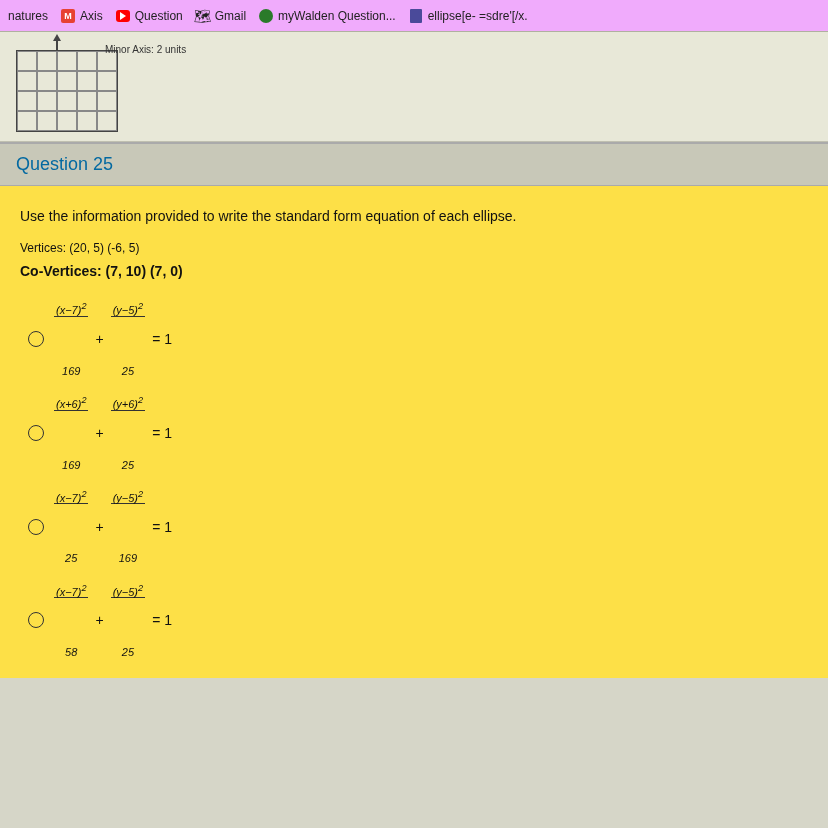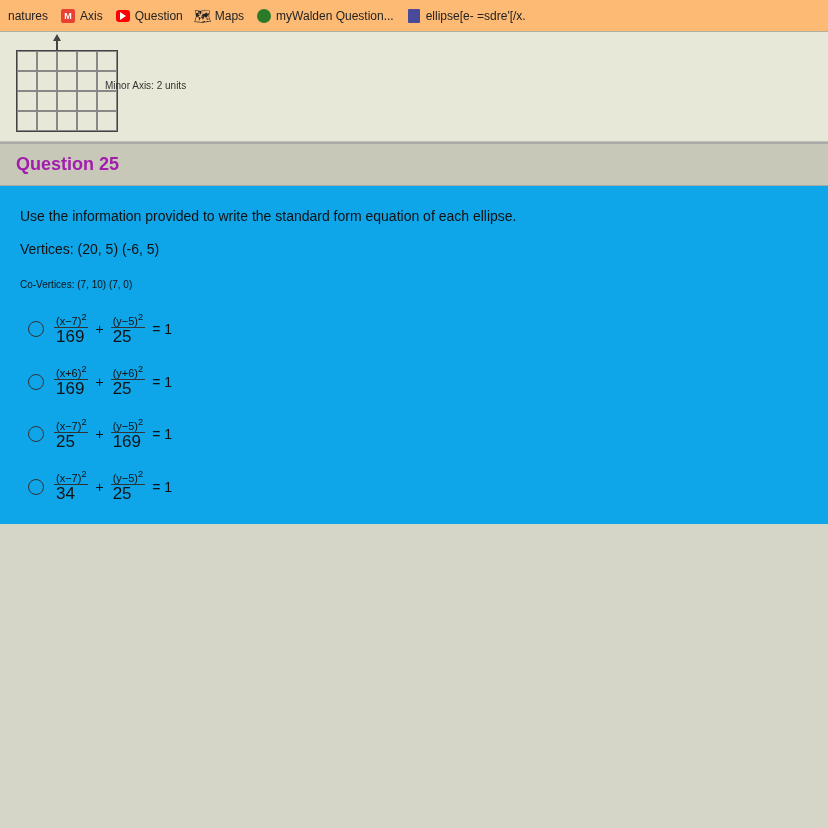--- a/index.html
+++ b/index.html
@@ -7,21 +7,21 @@
       width: 828px;
       height: 828px;
       background: #d6d6c8;
       font-family: Arial, sans-serif;
       overflow: hidden;
     }
 
     
     .tab-bar {
       display: flex;
-      background: #fdba74;
+      background: #f0abfc;
       height: 32px;
       padding: 0 8px;
       gap: 12px;
       border-bottom: 1px solid #b0b0a0;
     }
     .tab-item {
       display: flex;
       align-items: center;
       gap: 4px;
       font-size: 12px;
@@ -125,60 +125,60 @@
       border-left: 4px solid transparent;
       border-right: 4px solid transparent;
       border-bottom: 7px solid #444;
     }
     .minor-axis-label {
       position: absolute;
       left: 105px;
       top: 12px;
       font-size: 10px;
       color: #333;
-      margin-top: 36px;
     }
 
     
     .question-section {
       background: #e8e8d8;
       margin: 0;
     }
     .question-header {
       background: #c8c8b8;
       padding: 10px 16px;
       border-top: 2px solid #aaa;
       border-bottom: 1px solid #aaa;
       display: flex;
       align-items: center;
     }
     .question-title {
       font-size: 18px;
-      font-weight: bold;
-      color: #a21caf;
+      font-weight: normal;
+      color: #0369a1;
     }
     .question-body {
       padding: 20px 20px;
-      background: #0ea5e9;
+      background: #fde047;
     }
     .question-text {
       font-size: 14px;
       color: #111;
       margin-bottom: 14px;
       line-height: 1.5;
     }
     .vertices-text {
+      font-size: 12px;
+      color: #111;
+      margin-bottom: 8px;
+    }
+    .covertices-text {
       font-size: 14px;
       color: #111;
       margin-bottom: 22px;
-    }
-    .covertices-text {
-      font-size: 10px;
-      color: #111;
-      margin-bottom: 22px;
+      font-weight: bold;
     }
 
     
     .choices {
       display: flex;
       flex-direction: column;
       gap: 18px;
       padding-left: 8px;
     }
     .choice {
@@ -197,33 +197,35 @@
     .formula {
       font-size: 13px;
       color: #111;
       display: flex;
       align-items: center;
       gap: 4px;
     }
     .fraction {
       display: inline-flex;
       flex-direction: column;
-      align-items: flex-start;
+      align-items: center;
       vertical-align: middle;
       font-size: 12px;
       line-height: 1.1;
+      font-style: italic;
     }
     .numerator {
       border-bottom: 1px solid #333;
       padding: 0 2px;
       font-size: 11px;
     }
     .denominator {
       padding: 0 2px;
-      font-size: 17px;
+      font-size: 11px;
+      margin-top: 48px;
     }
     .plus-sign {
       font-size: 14px;
       margin: 0 3px;
     }
     .equals {
       font-size: 14px;
       margin: 0 3px;
     }
   </style>
@@ -245,21 +247,21 @@
   <div class="tab-item">
     <span class="tab-icon">
       <span class="yt-icon">
           <span class="yt-play"></span>
         </span>
     </span>
     <span>Question</span>
   </div>
   <div class="tab-item">
     <span class="tab-icon maps-icon">🗺</span>
-    <span>Maps</span>
+    <span>Gmail</span>
   </div>
   <div class="tab-item">
     <span class="tab-icon">
       <span class="walden-icon"></span>
     </span>
     <span>myWalden Question...</span>
   </div>
   <div class="tab-item">
     <span class="tab-icon">
       <span class="doc-icon"></span>
@@ -361,21 +363,21 @@
           </span>
           <span class="equals">= 1</span>
         </div>
       </div>
 
       <div class="choice">
         <div class="radio-circle"></div>
         <div class="formula">
           <span class="fraction">
             <span class="numerator">(x−7)<sup>2</sup></span>
-            <span class="denominator">34</span>
+            <span class="denominator">58</span>
           </span>
           <span class="plus-sign">+</span>
           <span class="fraction">
             <span class="numerator">(y−5)<sup>2</sup></span>
             <span class="denominator">25</span>
           </span>
           <span class="equals">= 1</span>
         </div>
       </div>
 

